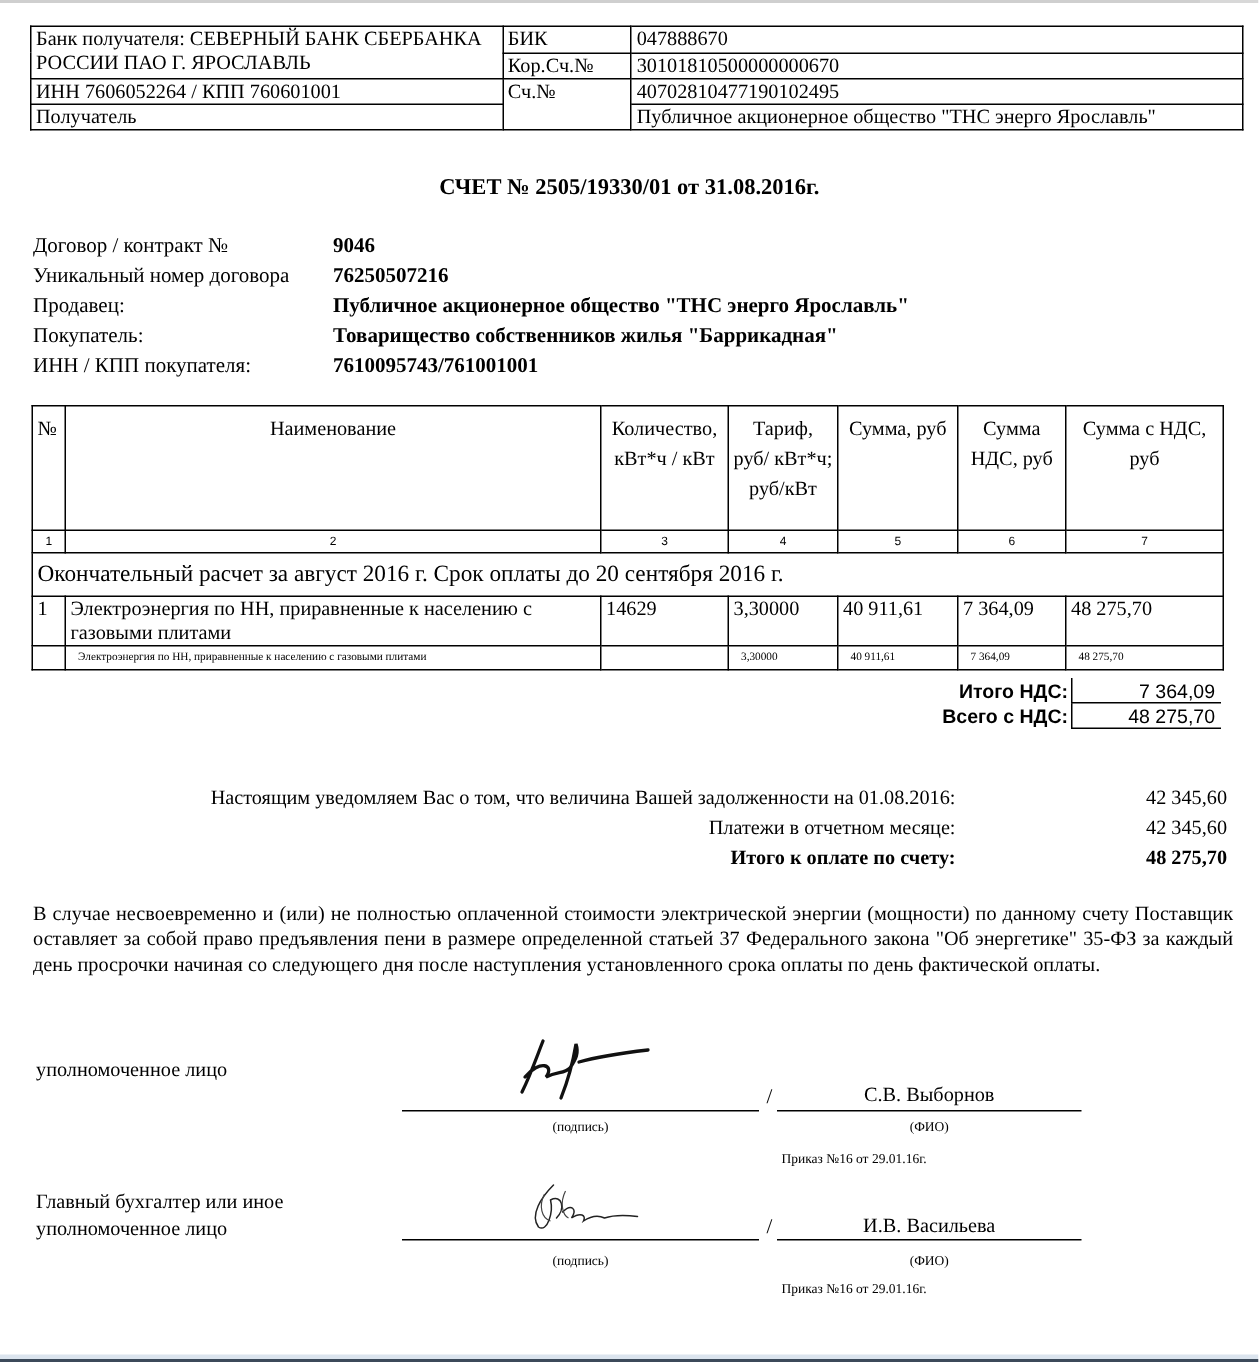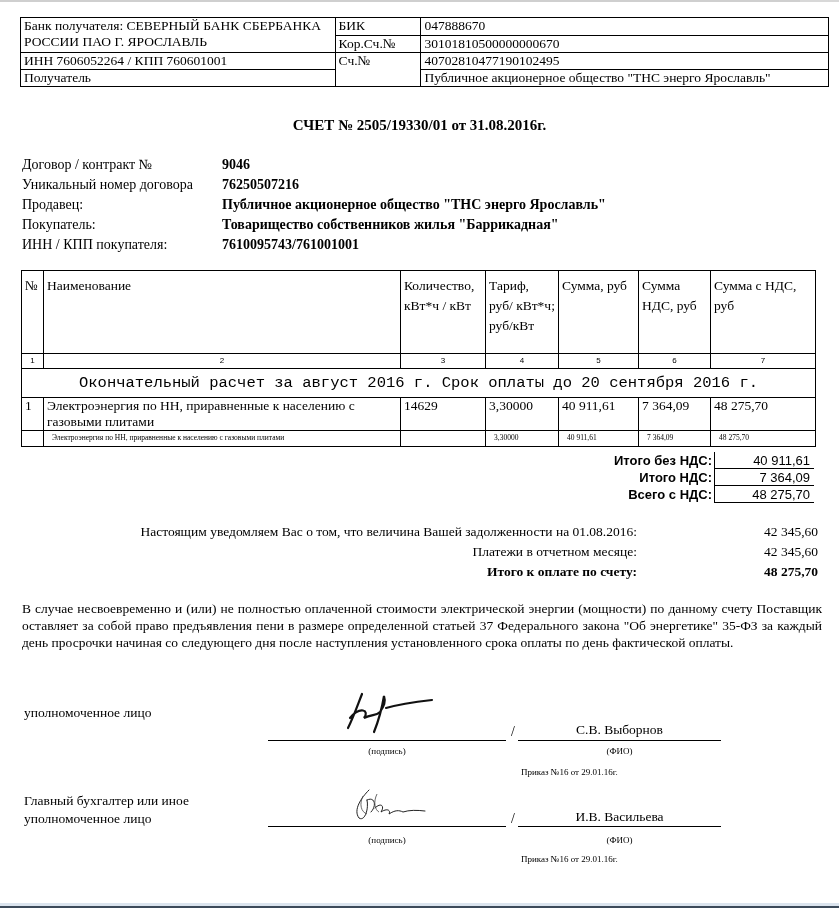--- a/index.html
+++ b/index.html
@@ -18,23 +18,23 @@
   table.bank td { border: 1px solid #000; padding: 0 3px; line-height: 16px; vertical-align: top; }
 
   .title { position: absolute; left: 0; width: 839px; top: 117px; text-align: center; font-weight: bold; font-size: 15px; font-family: Liberation Serif, serif; }
   .info { position: absolute; left: 22px; top: 155px; font-size: 14px; }
   .info .row { height: 20px; line-height: 20px; white-space: nowrap; }
   .info .lbl { display: inline-block; width: 200px; }
   .info .val { font-weight: bold; }
 
   table.items { position: absolute; left: 21px; top: 270px; border-collapse: collapse; font-size: 13.5px; }
   table.items td { border: 1px solid #000; padding: 0 3px; vertical-align: top; }
-  table.items .hdr td { line-height: 20px; height: 83px; padding-top: 5px; box-sizing: border-box; }
+  table.items .hdr td { text-align: center; line-height: 20px; height: 83px; padding-top: 5px; box-sizing: border-box; }
   table.items .nums td { font-family: "Liberation Sans", sans-serif; font-size: 8px; text-align: center; height: 14px; line-height: 13px; padding: 0; }
-  table.items .section td { text-align: center; font-size: 15.5px; height: 28px; line-height: 28px; font-family: Liberation Mono, monospace; }
+  table.items .section td { text-align: left; font-size: 15.5px; height: 28px; line-height: 28px; }
   table.items .r1 td { height: 32px; line-height: 16px; }
   table.items .r2 td { height: 15px; line-height: 14px; font-size: 7.5px; padding-left: 8px; }
   .right { text-align: left; }
 
   .totals { position: absolute; left: 560px; top: 452px; font-family: "Liberation Sans", sans-serif; font-size: 13px; }
   .totals .tr { height: 17px; line-height: 17px; white-space: nowrap; }
   .totals .tl { display: inline-block; width: 152px; text-align: right; font-weight: bold; padding-right: 2px; }
   .totals .tv { display: inline-block; width: 100px; text-align: right; border-bottom: 1px solid #000; border-left: 1px solid #000; padding-right: 4px; box-sizing: border-box; height: 17px; }
 
   .debt { position: absolute; left: 40px; top: 522px; width: 780px; font-size: 13.5px; }
@@ -144,21 +144,20 @@
     <td class="right"></td>
     <td class="right">3,30000</td>
     <td class="right">40 911,61</td>
     <td class="right">7 364,09</td>
     <td class="right">48 275,70</td>
   </tr>
 </tbody>
   </table>
 
 <div class="totals">
-  <div class="tr"><span class="tl">Итого без НДС:</span><span class="tv">40 911,61</span></div>
   <div class="tr"><span class="tl">Итого НДС:</span><span class="tv">7 364,09</span></div>
   <div class="tr"><span class="tl">Всего с НДС:</span><span class="tv">48 275,70</span></div>
 </div>
 
 <div class="debt">
   <div class="dr">
       <span class="dl" style="right:183px">Настоящим уведомляем Вас о том, что величина Вашей задолженности на  01.08.2016:</span>
       <span class="dv">42 345,60</span>
     </div>
   <div class="dr">

